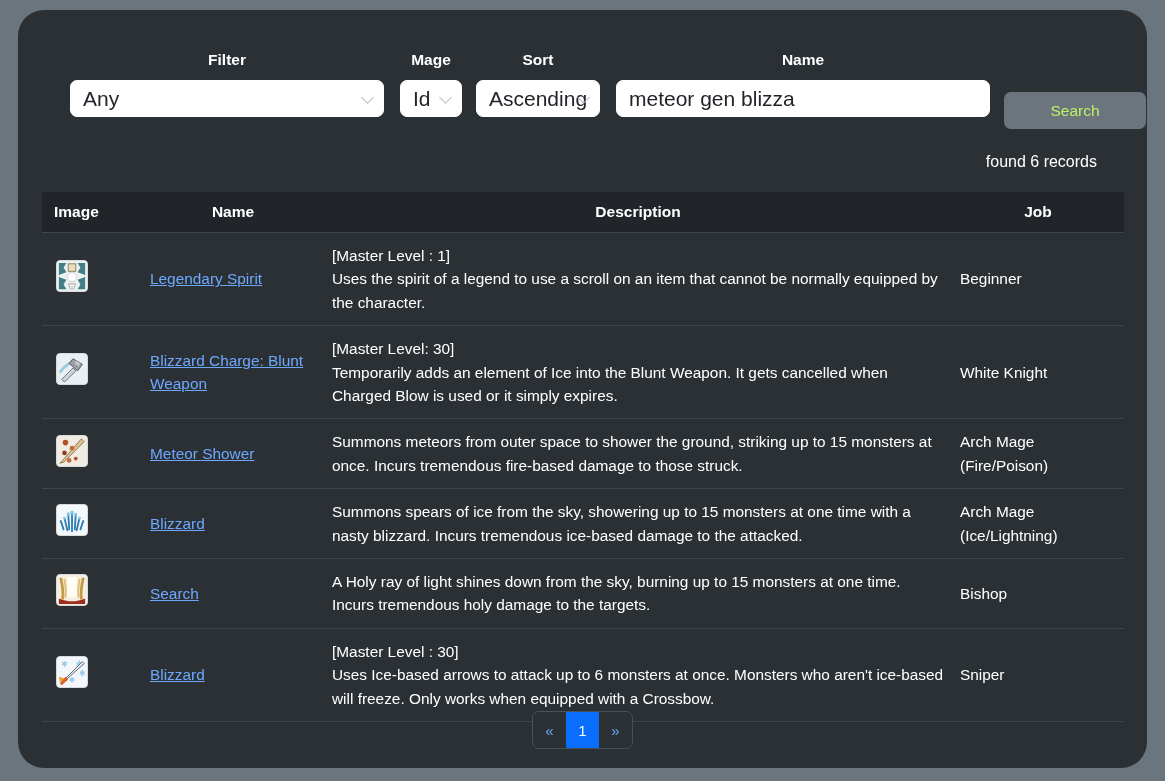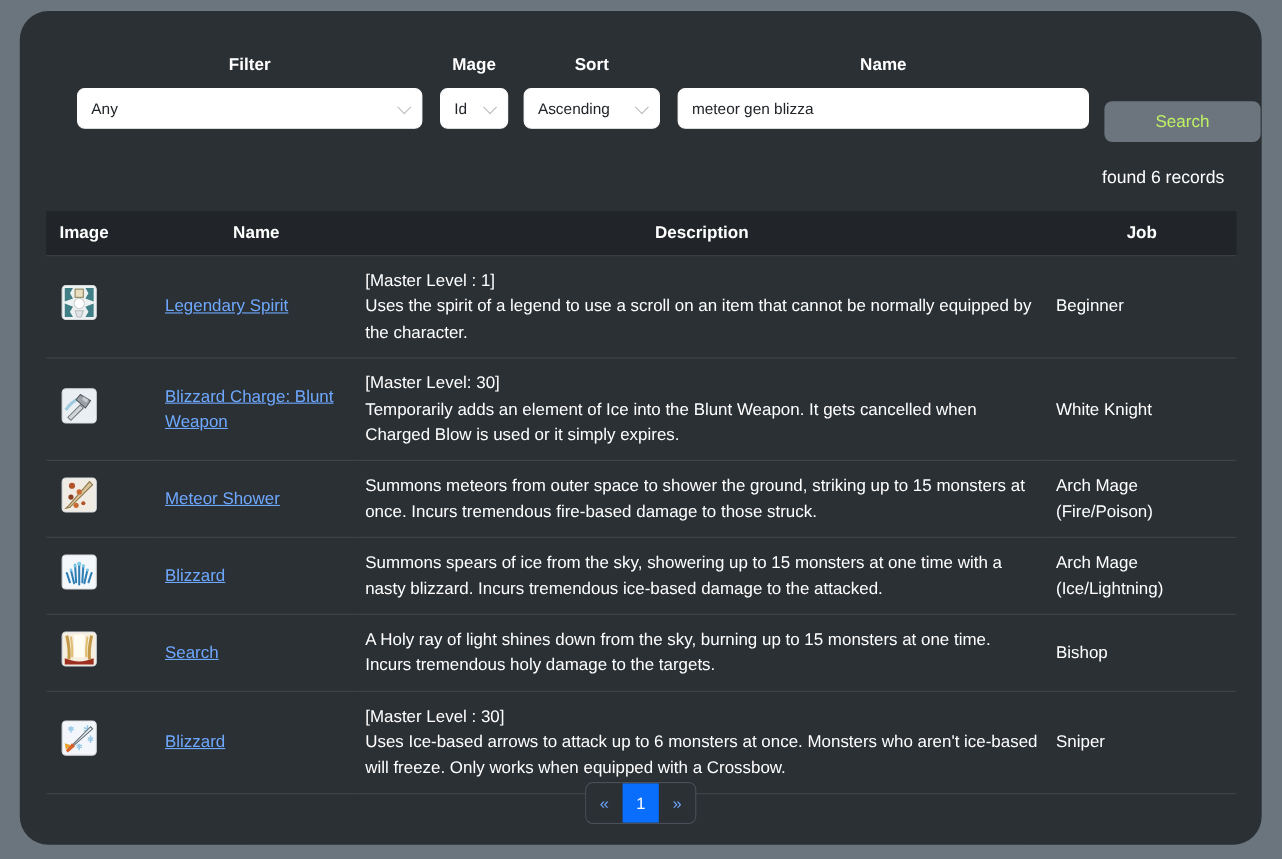--- a/index.html
+++ b/index.html
@@ -34,21 +34,21 @@
     height: 20px;
     line-height: 20px;
     white-space: nowrap;
   }
   .control {
     background: #ffffff;
     border: 1px solid #ffffff;
     border-radius: 7px;
     height: 37px;
     color: #212529;
-    font-size: 14px;
+    font-size: 21px;
     display: flex;
     align-items: center;
     padding: 0 12px;
     position: relative;
   }
   .select-wrap { position: relative; }
   .chev {
     position: absolute;
     right: 12px;
     top: 50%;
@@ -79,21 +79,21 @@
 
   
   #f-filter { left: 18px; top: 0; width: 314px; }
   #f-order  { left: 348px; top: 0; width: 62px; }
   #f-sort   { left: 424px; top: 0; width: 124px; }
   #f-name   { left: 564px; top: 0; width: 374px; }
   #f-btn    { left: 952px; top: 42px; width: 142px; }
 
   .found {
     position: absolute;
-    right: 34px;
+    right: 50px;
     top: 143px;
     color: #ffffff;
     font-size: 16px;
     text-align: right;
   }
 
   
   .table-wrap {
     position: absolute;
     left: 24px; top: 182px;

